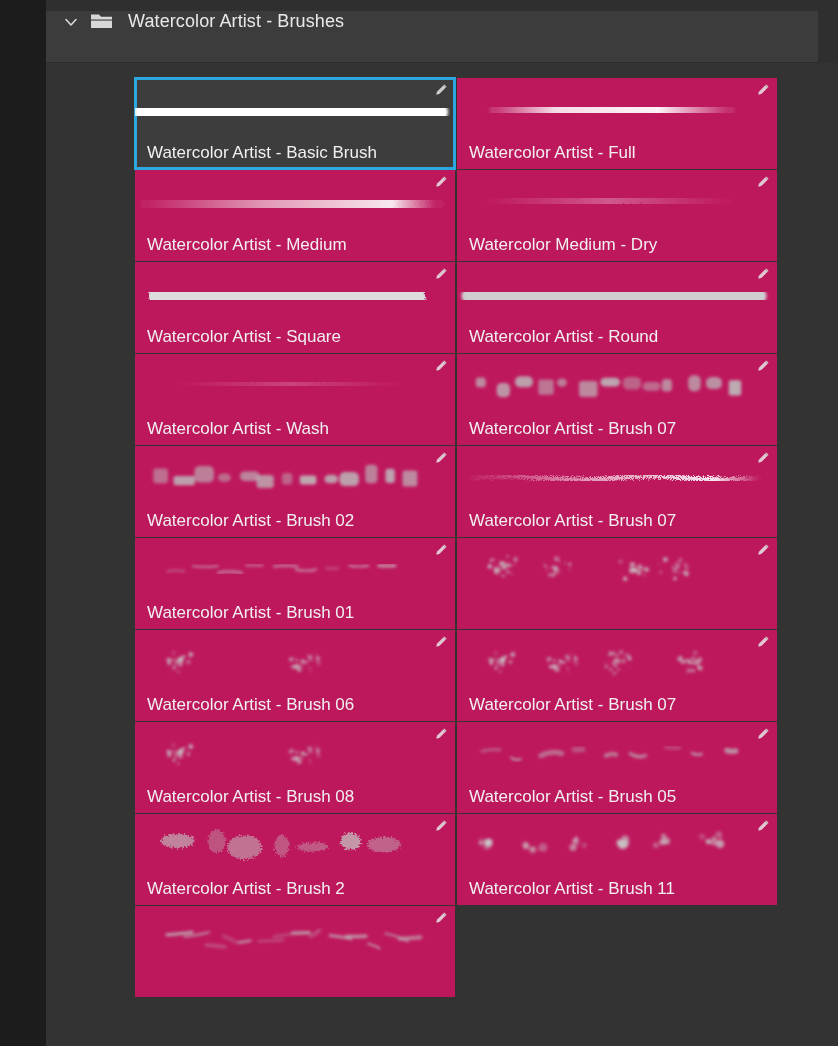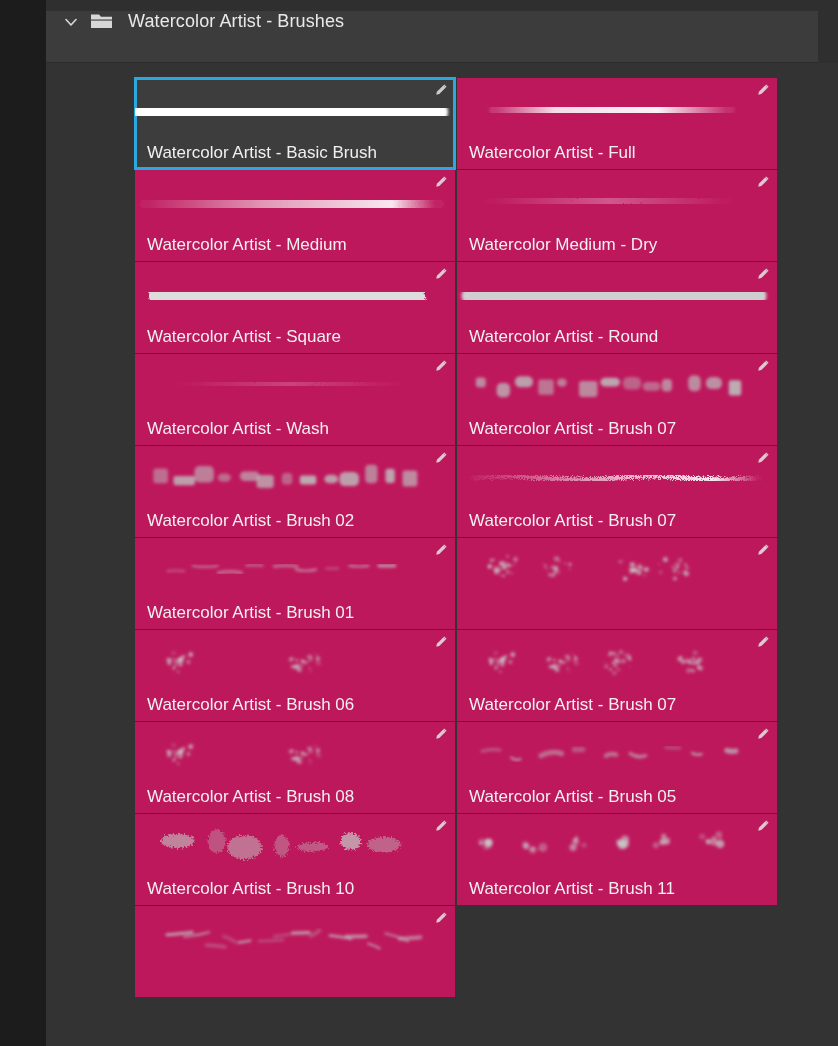--- a/index.html
+++ b/index.html
@@ -745,21 +745,21 @@
                 <ellipse cx="249.0" cy="26.7" rx="16.6" ry="7.8" fill="#c4c4c4" opacity="0.43"></ellipse>
               </g>
             </svg>
           </div>
           <span class="pencil">
             <svg width="14" height="14" viewBox="0 0 14 14">
   <path d="M10.2 1.4 l2.4 2.4 -7.3 7.3 -3.1 0.7 0.7 -3.1 z" fill="#e6e6e6"></path>
   <path d="M9.3 2.3 l2.4 2.4" stroke="#9a9a9a" stroke-width="0.8"></path>
 </svg>
           </span>
-          <div class="label">Watercolor Artist - Brush 10</div>
+          <div class="label">Watercolor Artist - Brush 2</div>
         </div>
         <div class="tile">
           <div class="stroke">
             <svg width="320" height="56" viewBox="0 0 320 56">
               <g filter="url(#f-soft)">
                 <circle cx="31.5" cy="24.6" r="3.7" fill="#c9c9c9" opacity="0.62"></circle>
                 <circle cx="31.0" cy="24.6" r="3.7" fill="#c9c9c9" opacity="0.53"></circle>
                 <circle cx="24.1" cy="24.8" r="2.3" fill="#c9c9c9" opacity="0.58"></circle>
                 <circle cx="25.3" cy="24.0" r="3.9" fill="#c9c9c9" opacity="0.21"></circle>
                 <circle cx="29.0" cy="29.3" r="2.6" fill="#c9c9c9" opacity="0.33"></circle>

